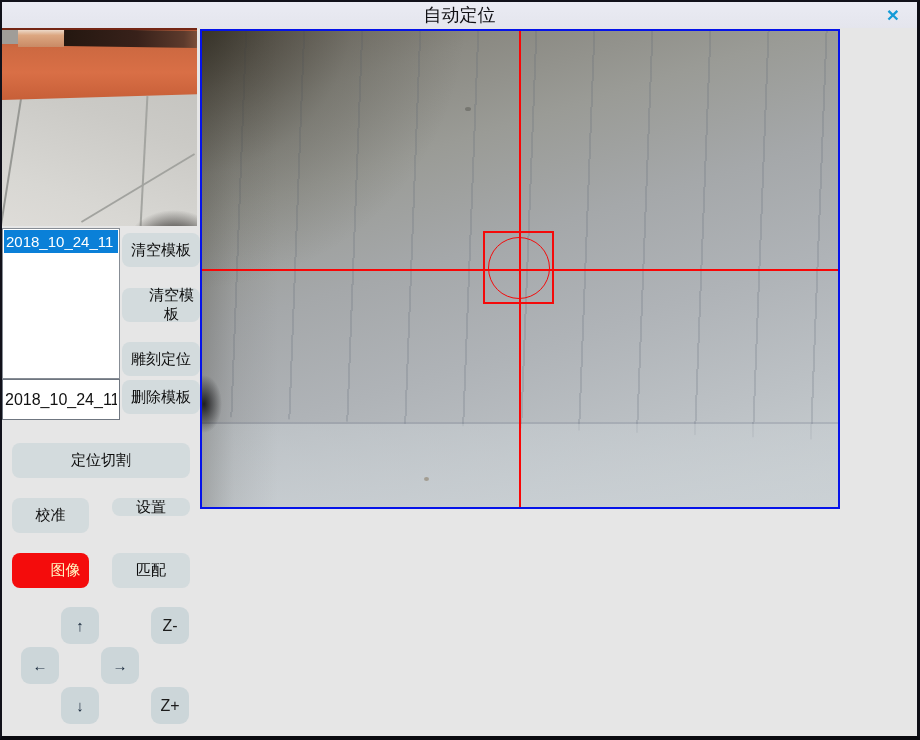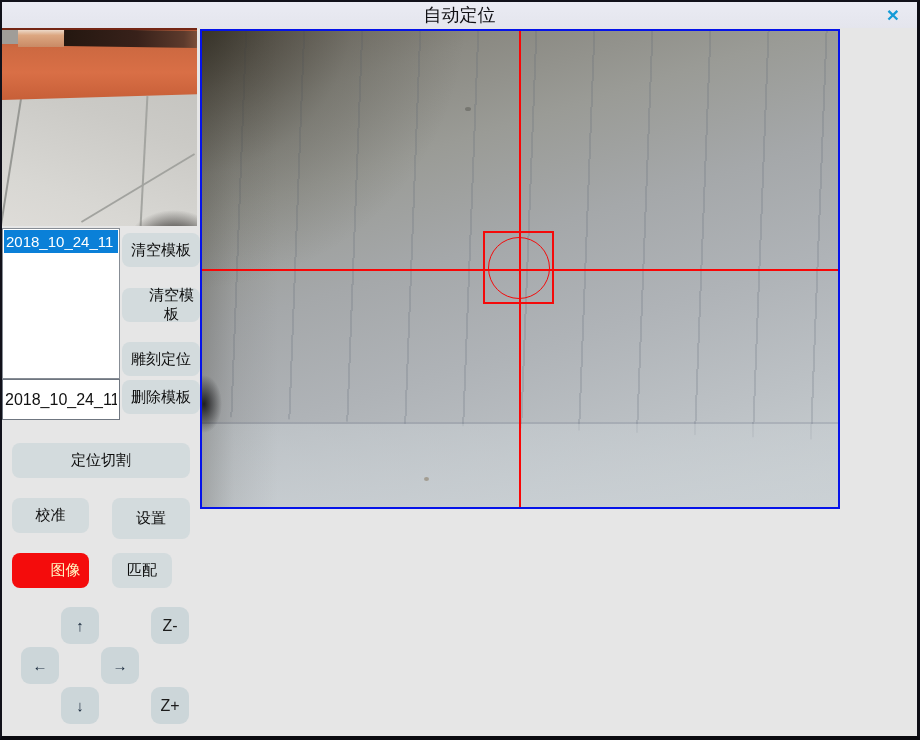--- a/index.html
+++ b/index.html
@@ -96,23 +96,23 @@
 
   <input class="abs nameinput" value="2018_10_24_11" style="">
 
   <button class="abs btn tplbtn" style="top:231px;">清空模板</button>
   <button class="abs btn tplbtn" style="top:286px;padding-left:27px;">清空模板</button>
   <button class="abs btn tplbtn" style="top:340px;">雕刻定位</button>
   <button class="abs btn tplbtn" style="top:378px;">删除模板</button>
 
   <button class="abs btn" style="left:10px;top:441px;width:178px;height:35px;border-radius:8px;">定位切割</button>
   <button class="abs btn" style="left:10px;top:496px;width:77px;height:35px;">校准</button>
-  <button class="abs btn" style="left:110px;top:496px;width:78px;height:41px;">设置</button>
+  <button class="abs btn" style="left:110px;top:496px;width:78px;height:18px;">设置</button>
   <button class="abs btn redbtn" style="left:10px;top:551px;width:77px;height:35px;">图像</button>
-  <button class="abs btn" style="left:110px;top:551px;width:60px;height:35px;">匹配</button>
+  <button class="abs btn" style="left:110px;top:551px;width:78px;height:35px;">匹配</button>
 
   <button class="abs btn jog" style="left:59px;top:605px;">↑</button>
   <button class="abs btn jog z" style="left:149px;top:605px;">Z-</button>
   <button class="abs btn jog" style="left:19px;top:645px;">←</button>
   <button class="abs btn jog" style="left:99px;top:645px;">→</button>
   <button class="abs btn jog" style="left:59px;top:685px;">↓</button>
   <button class="abs btn jog z" style="left:149px;top:685px;">Z+</button>
 
   <div class="abs cam">
     <div class="abs base"></div>

